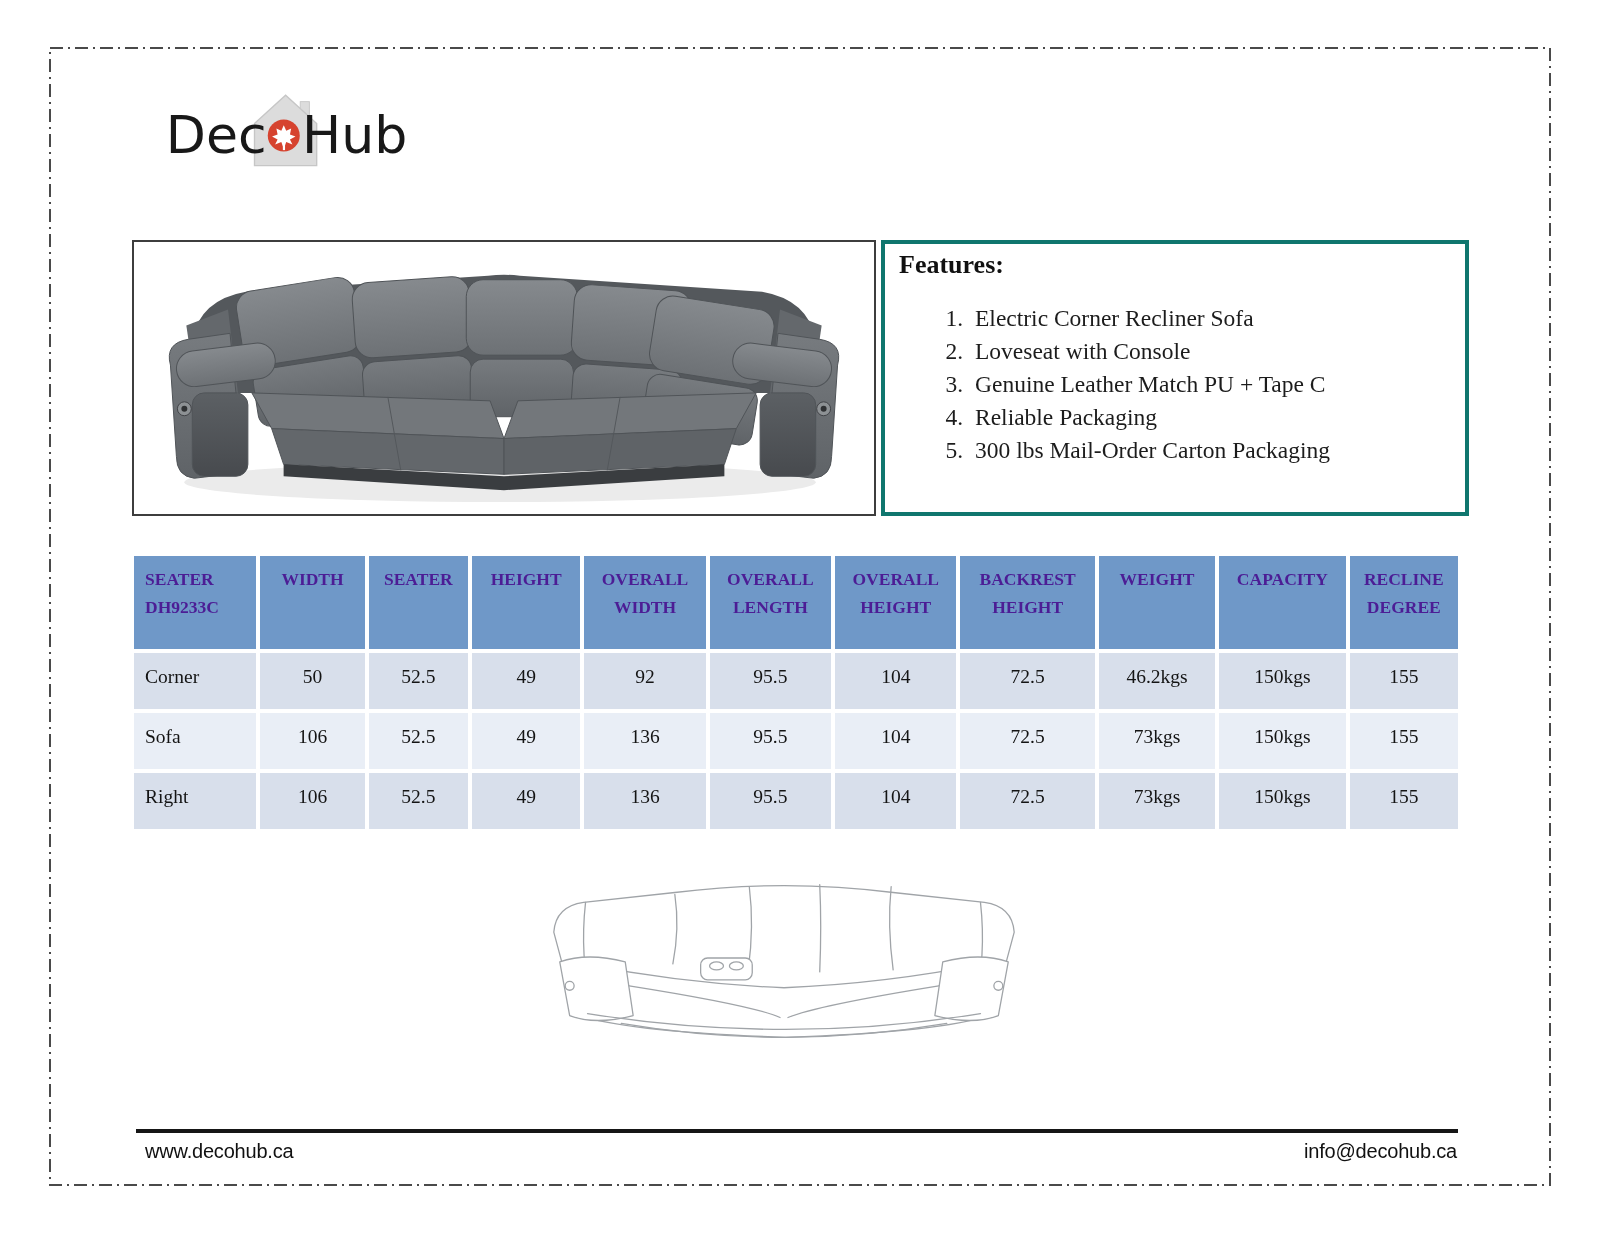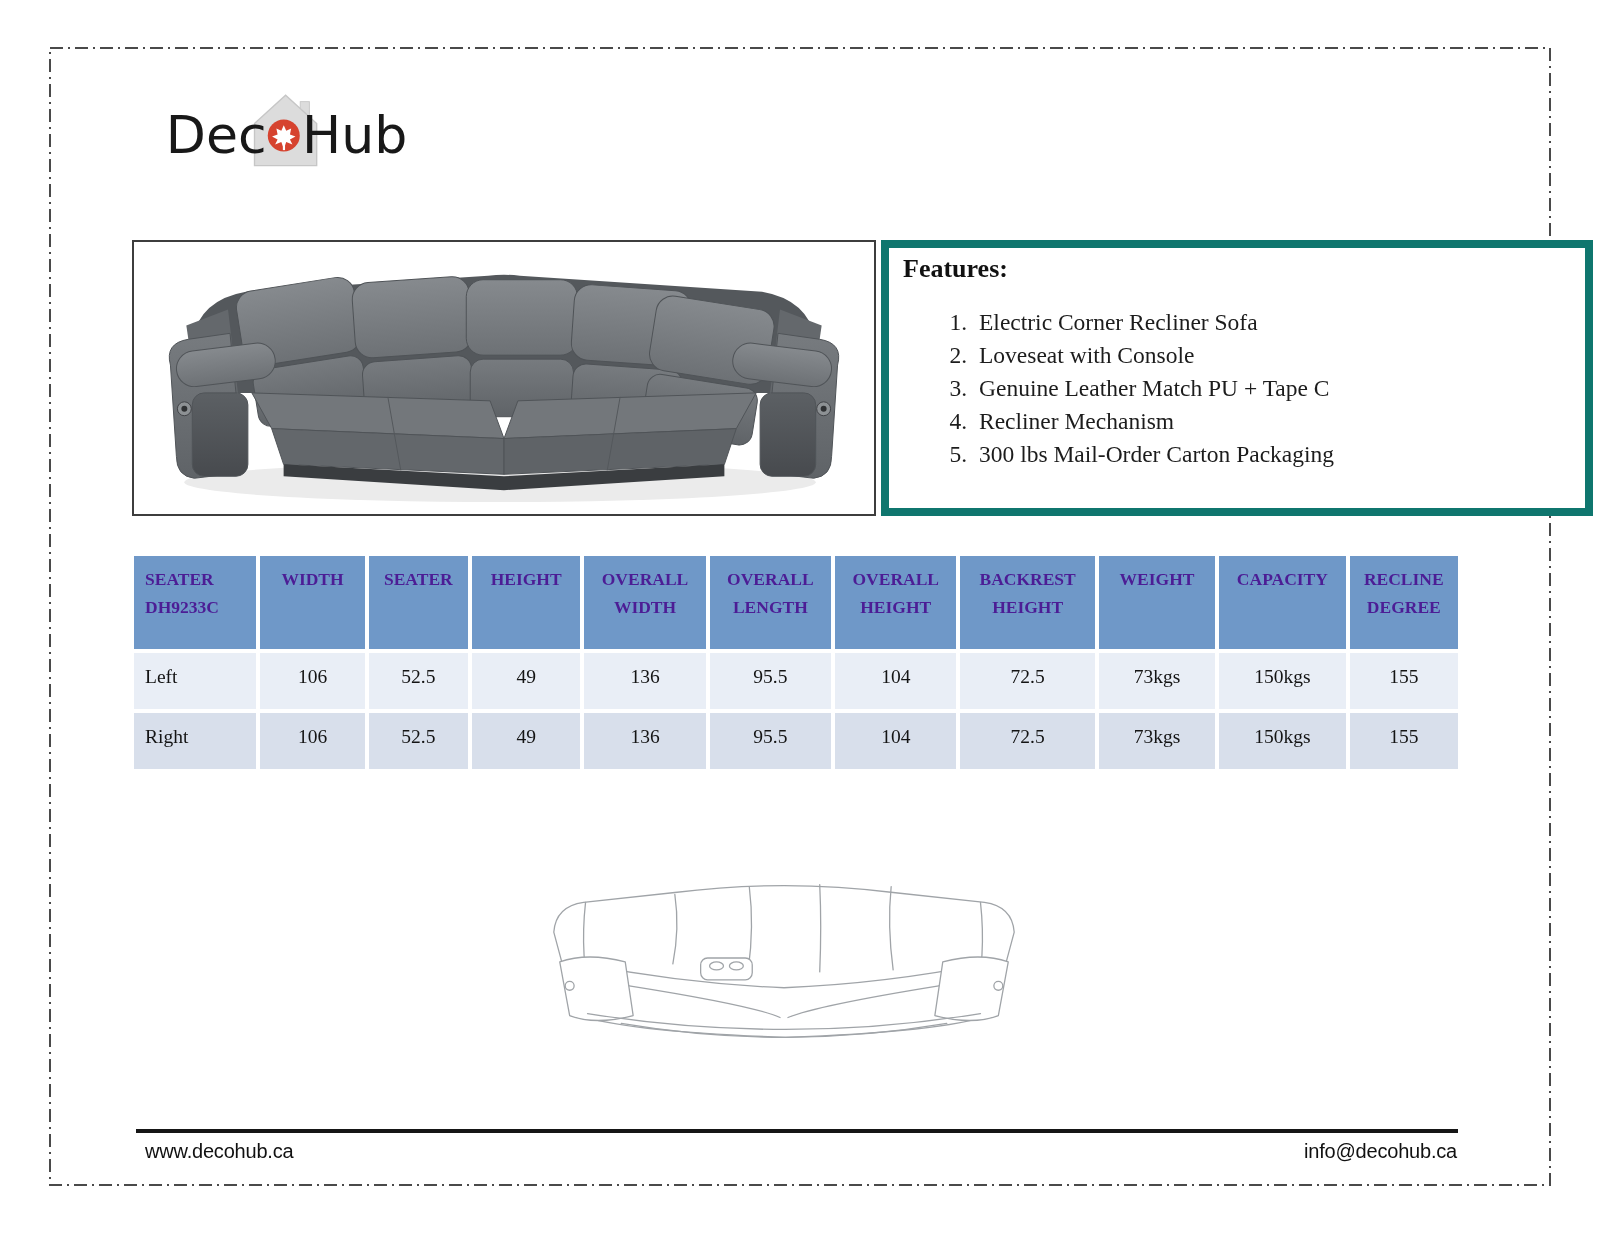--- a/index.html
+++ b/index.html
@@ -8,21 +8,21 @@
 
   
   #page-border{left:48px;top:46px;}
 
   
   #logo{left:164px;top:90px;width:256px;height:80px;text-align:center;}
 
   
   #photo-box{left:132px;top:240px;width:744px;height:276px;border:2px solid #3d3d3d;
     box-sizing:border-box;background:#fff;}
-  #features-box{left:881px;top:240px;width:712px;height:276px;border:8px solid #0f766e;
+  #features-box{left:881px;top:240px;width:588px;height:276px;border:4px solid #0f766e;
     box-sizing:border-box;background:#fff;}
   #features-box h2{margin:6px 0 0 14px;font-size:26px;line-height:30px;color:#111;}
   #features-box ol{margin:22px 0 0 0;padding-left:84px;font-size:23.5px;line-height:33px;color:#1c1c1c;}
   #features-box ol li{padding-left:6px;}
 
   
   #spec-table{left:130px;top:552px;}
   table{border-collapse:separate;border-spacing:4px;table-layout:fixed;width:1332px;}
   th{background:var(--header-blue,#6f98c8);color:#4c1d95;font-weight:bold;font-size:17.5px;
      line-height:28px;vertical-align:top;text-align:center;padding:9px 4px 0 4px;
@@ -142,21 +142,21 @@
     </g>
   </svg>
 </div>
 
 <div id="features-box" class="abs">
   <h2>Features:</h2>
   <ol>
     <li>Electric Corner Recliner Sofa</li>
     <li>Loveseat with Console</li>
     <li>Genuine Leather Match PU + Tape C</li>
-    <li>Recliner Mechanism</li>
+    <li>Reliable Packaging</li>
     <li>300 lbs Mail-Order Carton Packaging</li>
   </ol>
 </div>
 
 <div id="spec-table" class="abs">
   <table>
     <colgroup>
       <col style="width:122px">
         <col style="width:104px">
         <col style="width:99px">
@@ -182,22 +182,35 @@
 LENGTH</th>
       <th>OVERALL
 HEIGHT</th>
       <th>BACKREST
 HEIGHT</th>
       <th>WEIGHT</th>
       <th>CAPACITY</th>
       <th>RECLINE
 DEGREE</th>
     </tr>
+    <tr class="shade-a">
+      <td class="first">Corner</td>
+      <td>50</td>
+      <td>52.5</td>
+      <td>49</td>
+      <td>92</td>
+      <td>95.5</td>
+      <td>104</td>
+      <td>72.5</td>
+      <td>46.2kgs</td>
+      <td>150kgs</td>
+      <td>155</td>
+    </tr>
     <tr class="shade-b">
-      <td class="first">Left</td>
+      <td class="first">Sofa</td>
       <td>106</td>
       <td>52.5</td>
       <td>49</td>
       <td>136</td>
       <td>95.5</td>
       <td>104</td>
       <td>72.5</td>
       <td>73kgs</td>
       <td>150kgs</td>
       <td>155</td>

